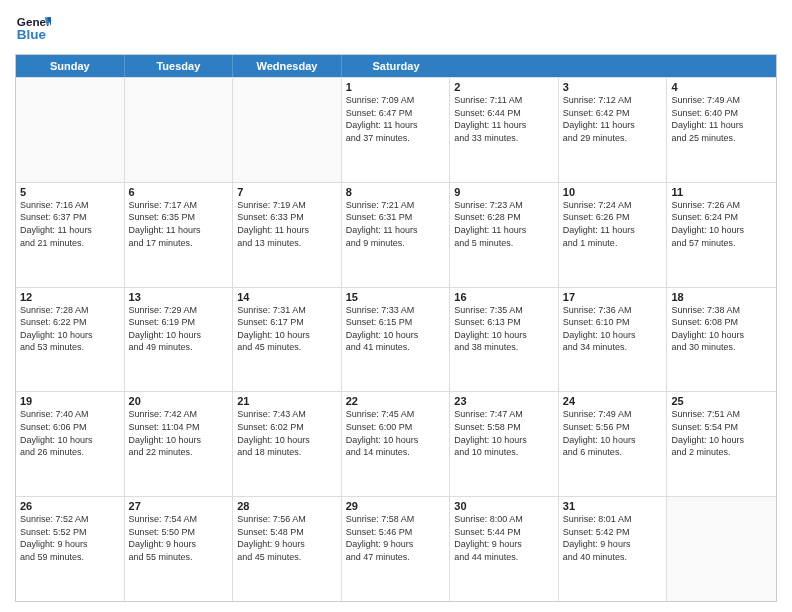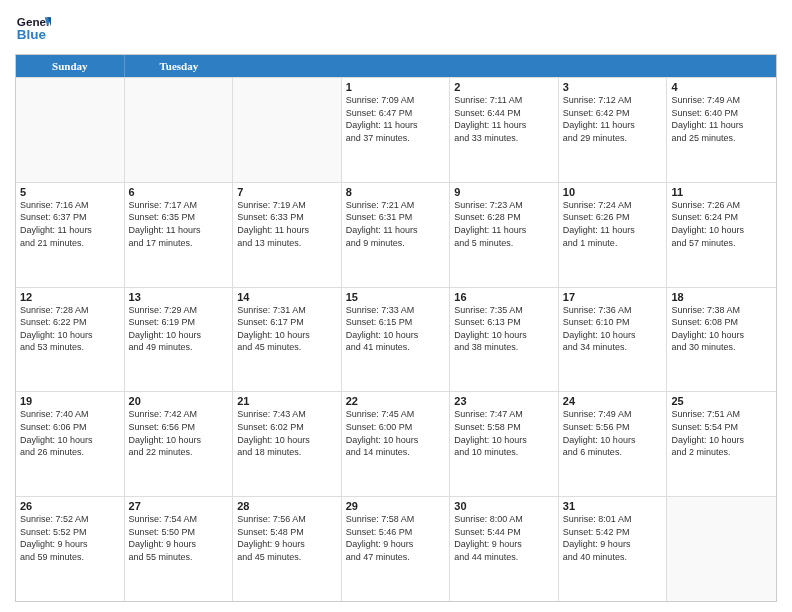--- a/index.html
+++ b/index.html
@@ -46,21 +46,20 @@
       grid-template-columns: repeat(7, 1fr);
       background: #2e7ec4;
     }
     .cal-header-cell {
       color: #fff;
       font-size: 11px;
       font-weight: bold;
       padding: 5px 4px;
       text-align: center;
       border-right: 1px solid #5599d4;
-      font-family: Liberation Serif, serif;
     }
     .cal-header-cell:last-child { border-right: none; }
     .cal-body {
       flex: 1;
       display: flex;
       flex-direction: column;
     }
     .cal-row {
       display: grid;
       grid-template-columns: repeat(7, 1fr);
@@ -116,20 +115,22 @@
     <div class="title-area">
       <div class="main-title"></div>
       <div class="subtitle"></div>
     </div>
   </div>
 
   <div class="calendar">
     <div class="cal-header">
     <div class="cal-header-cell">Sunday</div>
         <div class="cal-header-cell">Tuesday</div>
+        <div class="cal-header-cell">Wednesday</div>
+        <div class="cal-header-cell">Saturday</div>
       </div>
     <div class="cal-body">
     <div class="cal-row">
           <div class="cal-cell empty"></div>
           <div class="cal-cell empty"></div>
           <div class="cal-cell empty"></div>
           <div class="cal-cell">
             <div class="day-num">1</div>
             <div class="cell-text">Sunrise: 7:09 AM</div>
             <div class="cell-text">Sunset: 6:47 PM</div>
@@ -264,21 +265,21 @@
           <div class="cal-cell">
             <div class="day-num">19</div>
             <div class="cell-text">Sunrise: 7:40 AM</div>
             <div class="cell-text">Sunset: 6:06 PM</div>
             <div class="cell-text">Daylight: 10 hours</div>
             <div class="cell-text">and 26 minutes.</div>
           </div>
           <div class="cal-cell">
             <div class="day-num">20</div>
             <div class="cell-text">Sunrise: 7:42 AM</div>
-            <div class="cell-text">Sunset: 6:56 PM</div>
+            <div class="cell-text">Sunset: 11:04 PM</div>
             <div class="cell-text">Daylight: 10 hours</div>
             <div class="cell-text">and 22 minutes.</div>
           </div>
           <div class="cal-cell">
             <div class="day-num">21</div>
             <div class="cell-text">Sunrise: 7:43 AM</div>
             <div class="cell-text">Sunset: 6:02 PM</div>
             <div class="cell-text">Daylight: 10 hours</div>
             <div class="cell-text">and 18 minutes.</div>
           </div>

